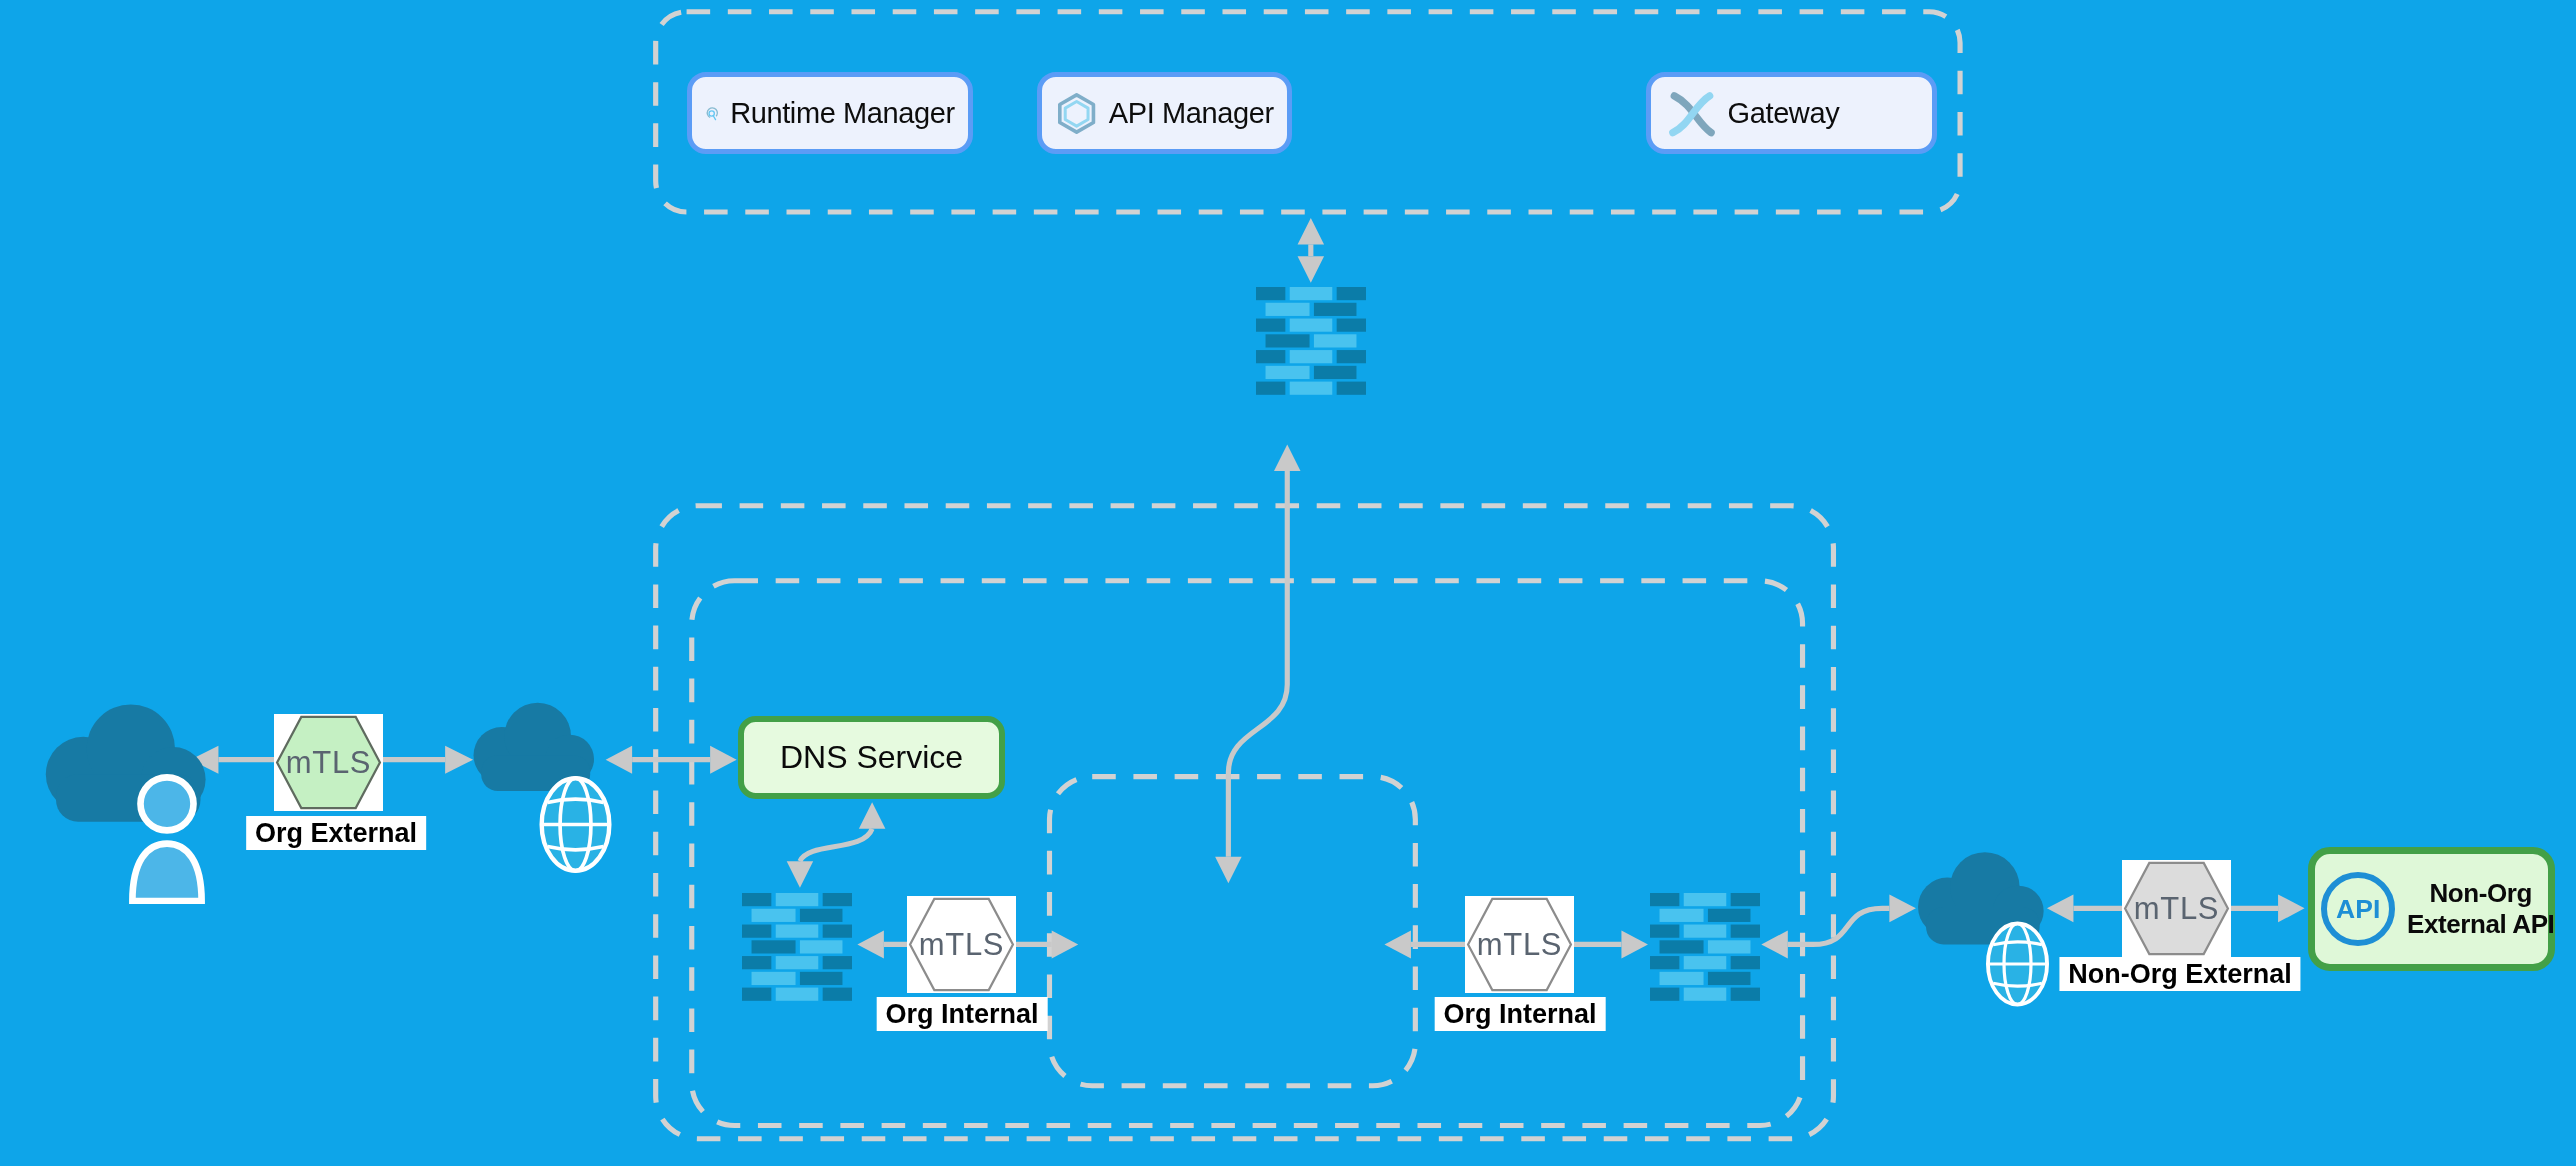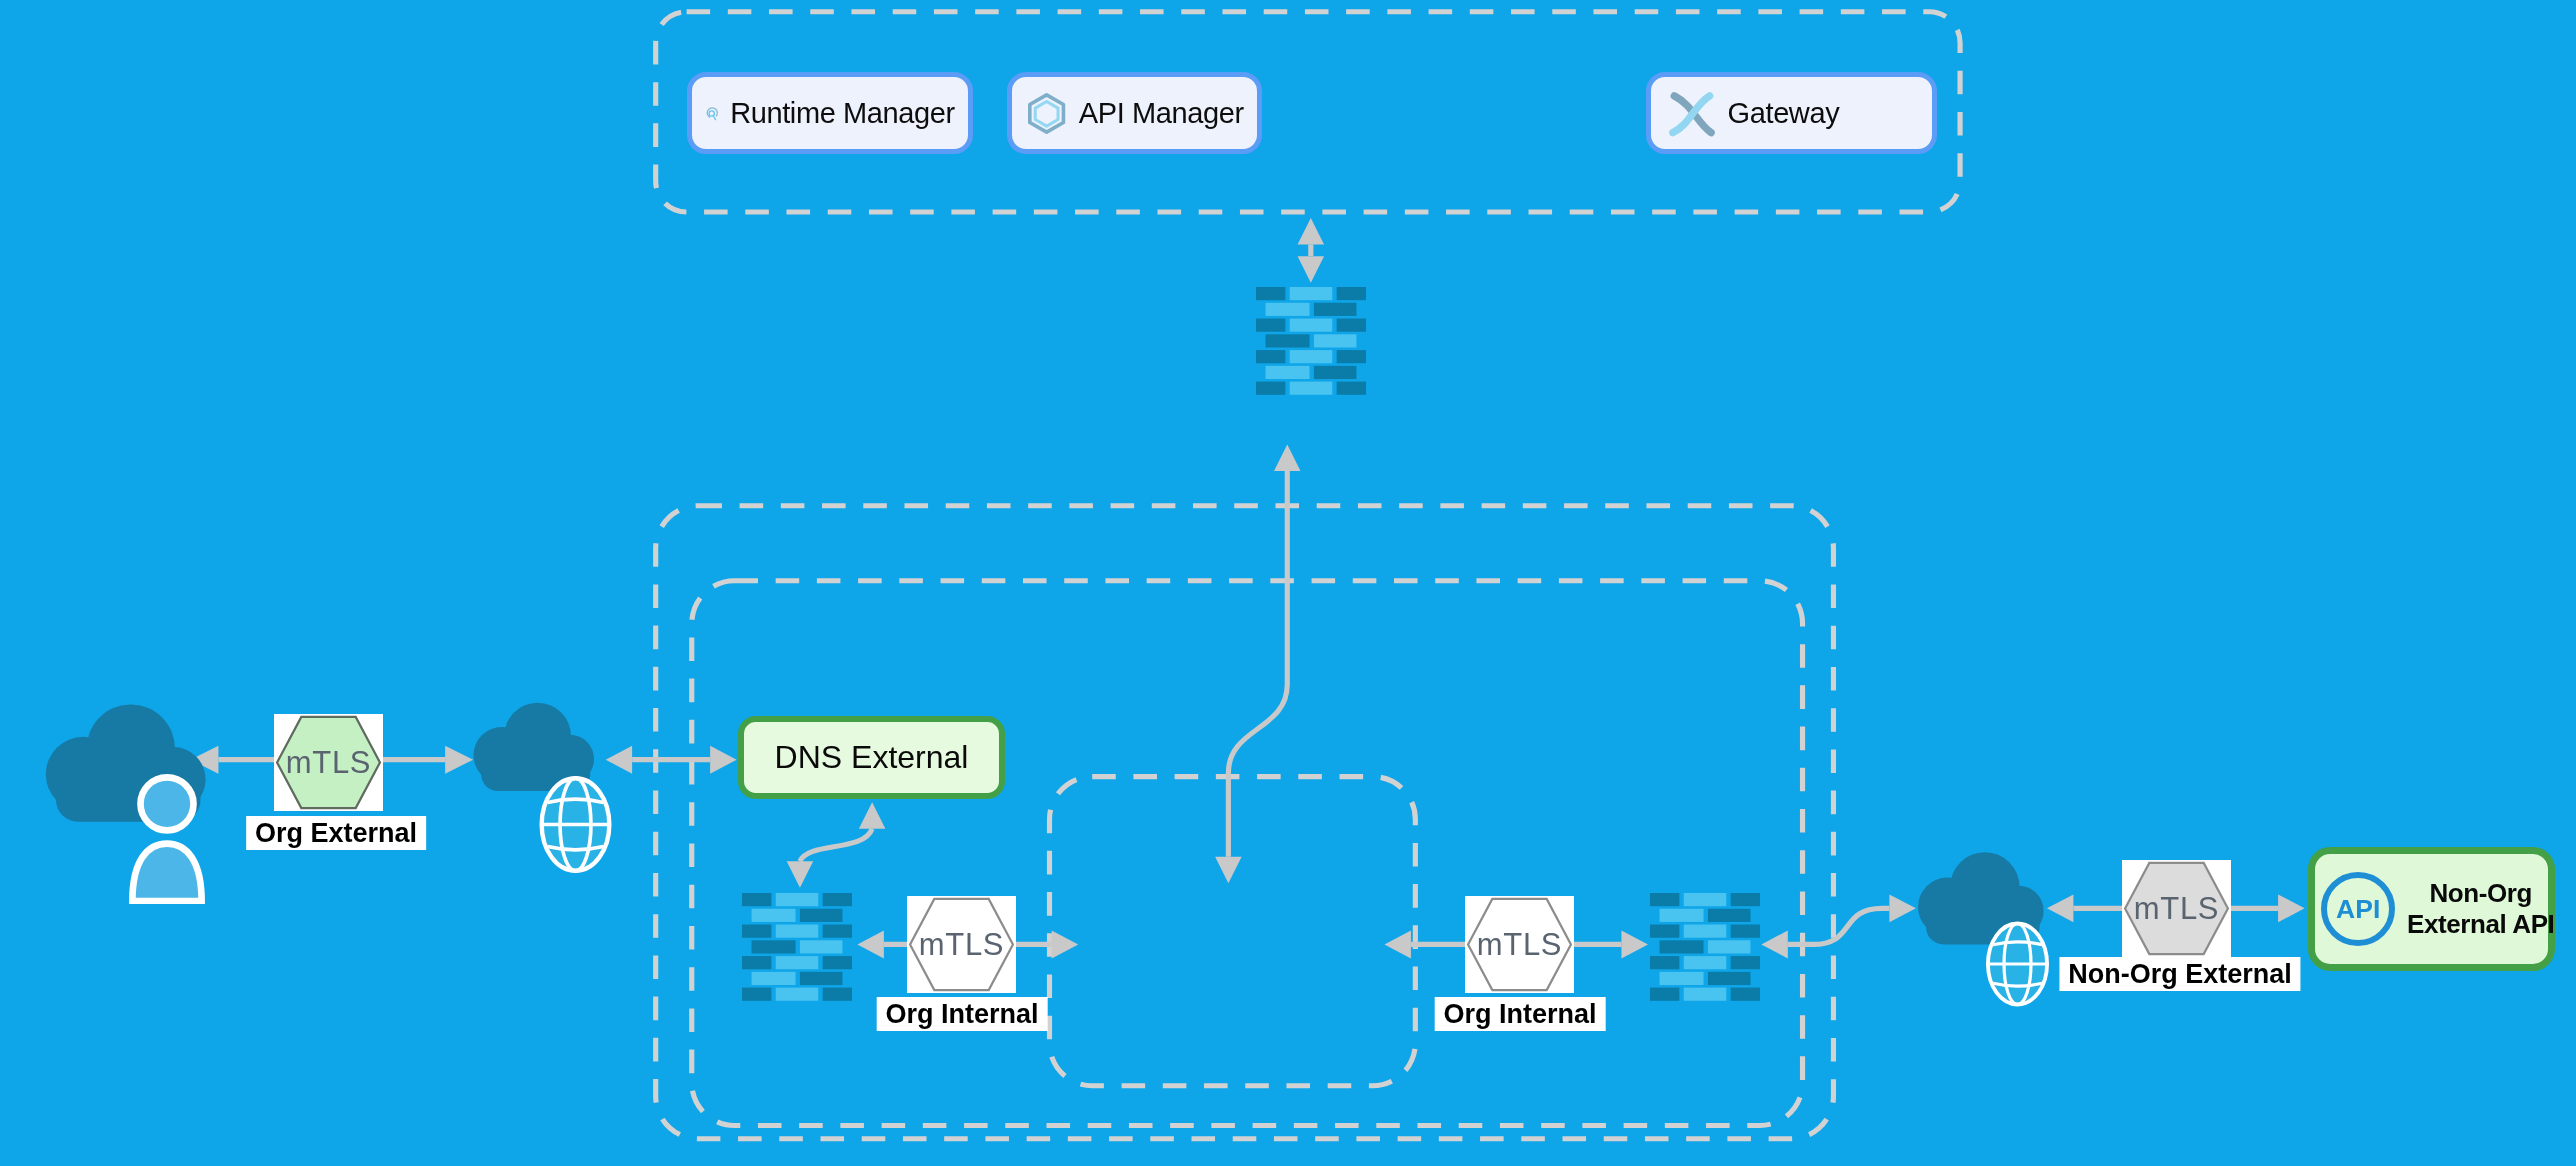--- a/index.html
+++ b/index.html
@@ -130,21 +130,21 @@
   </svg>
 
   <div class="panel-btn" style="left:687px;width:286px;">
     <svg width="53" height="53" viewBox="0 0 72 72">
       <circle cx="36" cy="33" r="25" fill="none" stroke="#87BBD1" stroke-width="6.5" stroke-dasharray="122 36" transform="rotate(115 36 33)"></circle>
       <circle cx="33" cy="36" r="13" fill="none" stroke="#63C7F2" stroke-width="6.5"></circle>
       <path d="M40,46 L52,66" stroke="#63C7F2" stroke-width="6.5" stroke-linecap="round"></path>
     </svg>
     <span class="lbl">Runtime Manager</span>
   </div>
-  <div class="panel-btn" style="left:1007px;width:255px;text-align:center;">
+  <div class="panel-btn" style="left:1037px;width:255px;text-align:center;">
     <svg width="53" height="53" viewBox="0 0 72 72">
       <path d="M36,5 L64,21 L64,51 L36,67 L8,51 L8,21 Z" fill="none" stroke="#7FAEC9" stroke-width="6" stroke-linejoin="round"></path>
       <path d="M36,16 L55,27 L55,46 L36,57 L17,46 L17,27 Z" fill="none" stroke="#93D7F2" stroke-width="5" stroke-linejoin="round"></path>
     </svg>
     <span class="lbl">API Manager</span>
   </div>
   <div class="panel-btn" style="left:1646px;width:291px;">
     <svg width="53" height="53" viewBox="0 0 72 72">
       <path d="M14,12 C38,24 46,50 64,62" fill="none" stroke="#7FA6BC" stroke-width="10" stroke-linecap="round"></path>
       <path d="M12,62 C34,52 42,24 62,12" fill="none" stroke="#92D6F2" stroke-width="10" stroke-linecap="round"></path>
@@ -177,21 +177,21 @@
     </svg>
 
   <svg class="abs" style="left:1906px;top:845px" width="147" height="108" viewBox="0 0 220 160" fill="#177AA4">
       <use href="#cloud-shape"></use>
     </svg>
   <svg class="abs" style="left:1982px;top:919px" width="71" height="90" viewBox="0 0 102 140">
       <use href="#globe-shape"></use>
     </svg>
 
   <div class="node-green" style="left:738px;top:716px;width:267px;height:83px;">
-    <span class="lbl">DNS External</span>
+    <span class="lbl">DNS Service</span>
   </div>
 
 
   <div class="api-box" style="left:2308px;top:847px;width:247px;height:124px;padding-left:20px;">
     <div class="api-ring">
       <span>API</span>
     </div>
     <div class="lines">
       <div>Non-Org</div>
       <div>External API</div>

